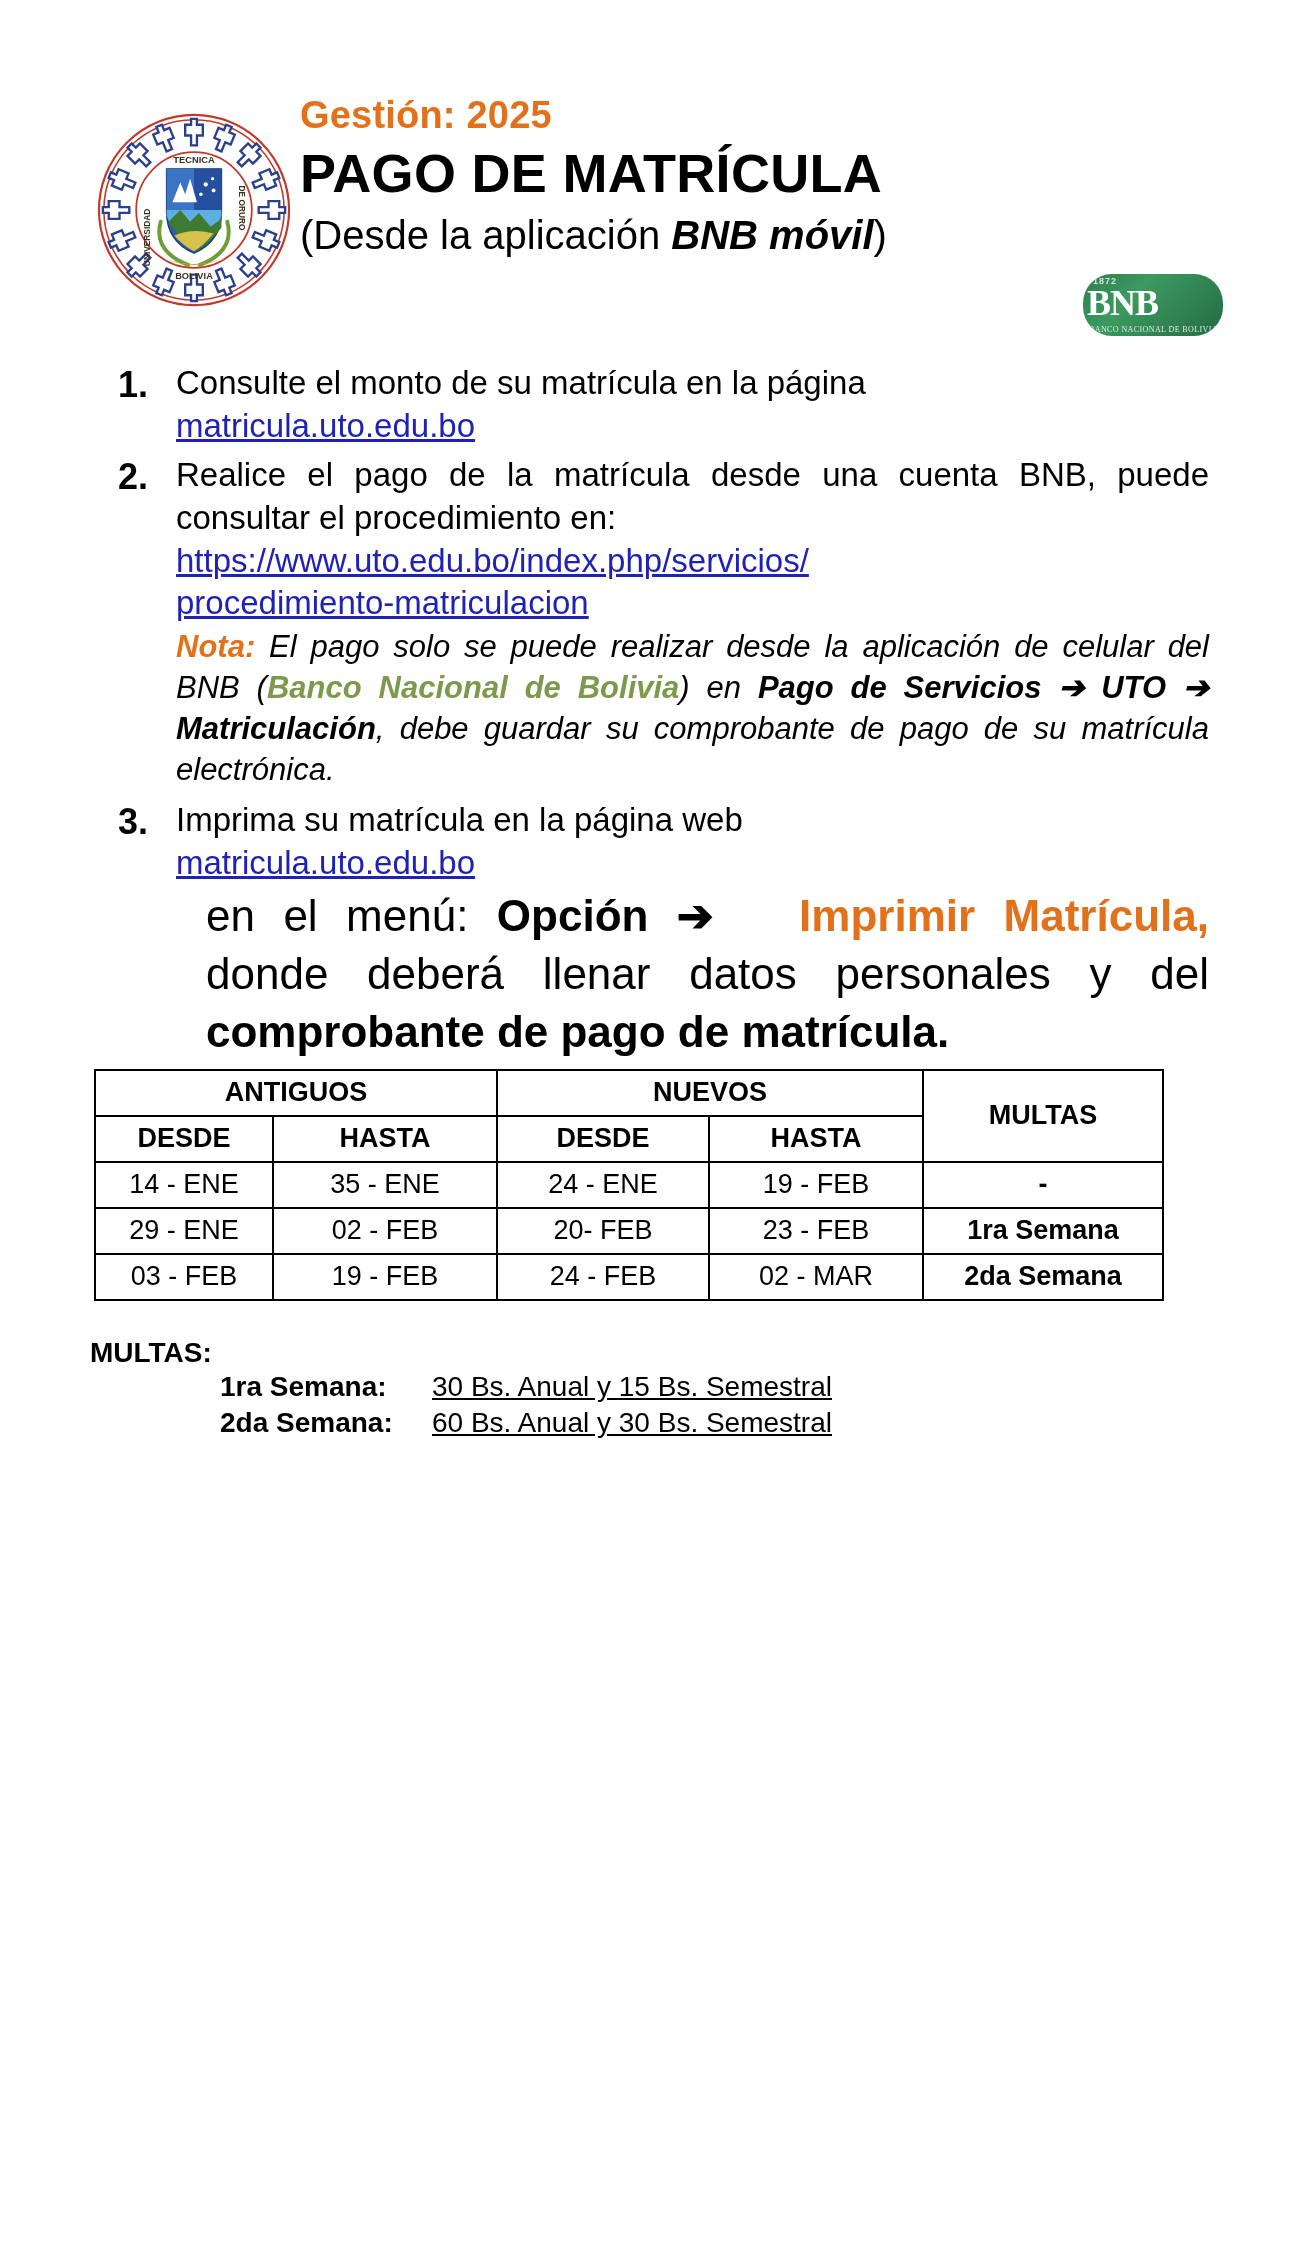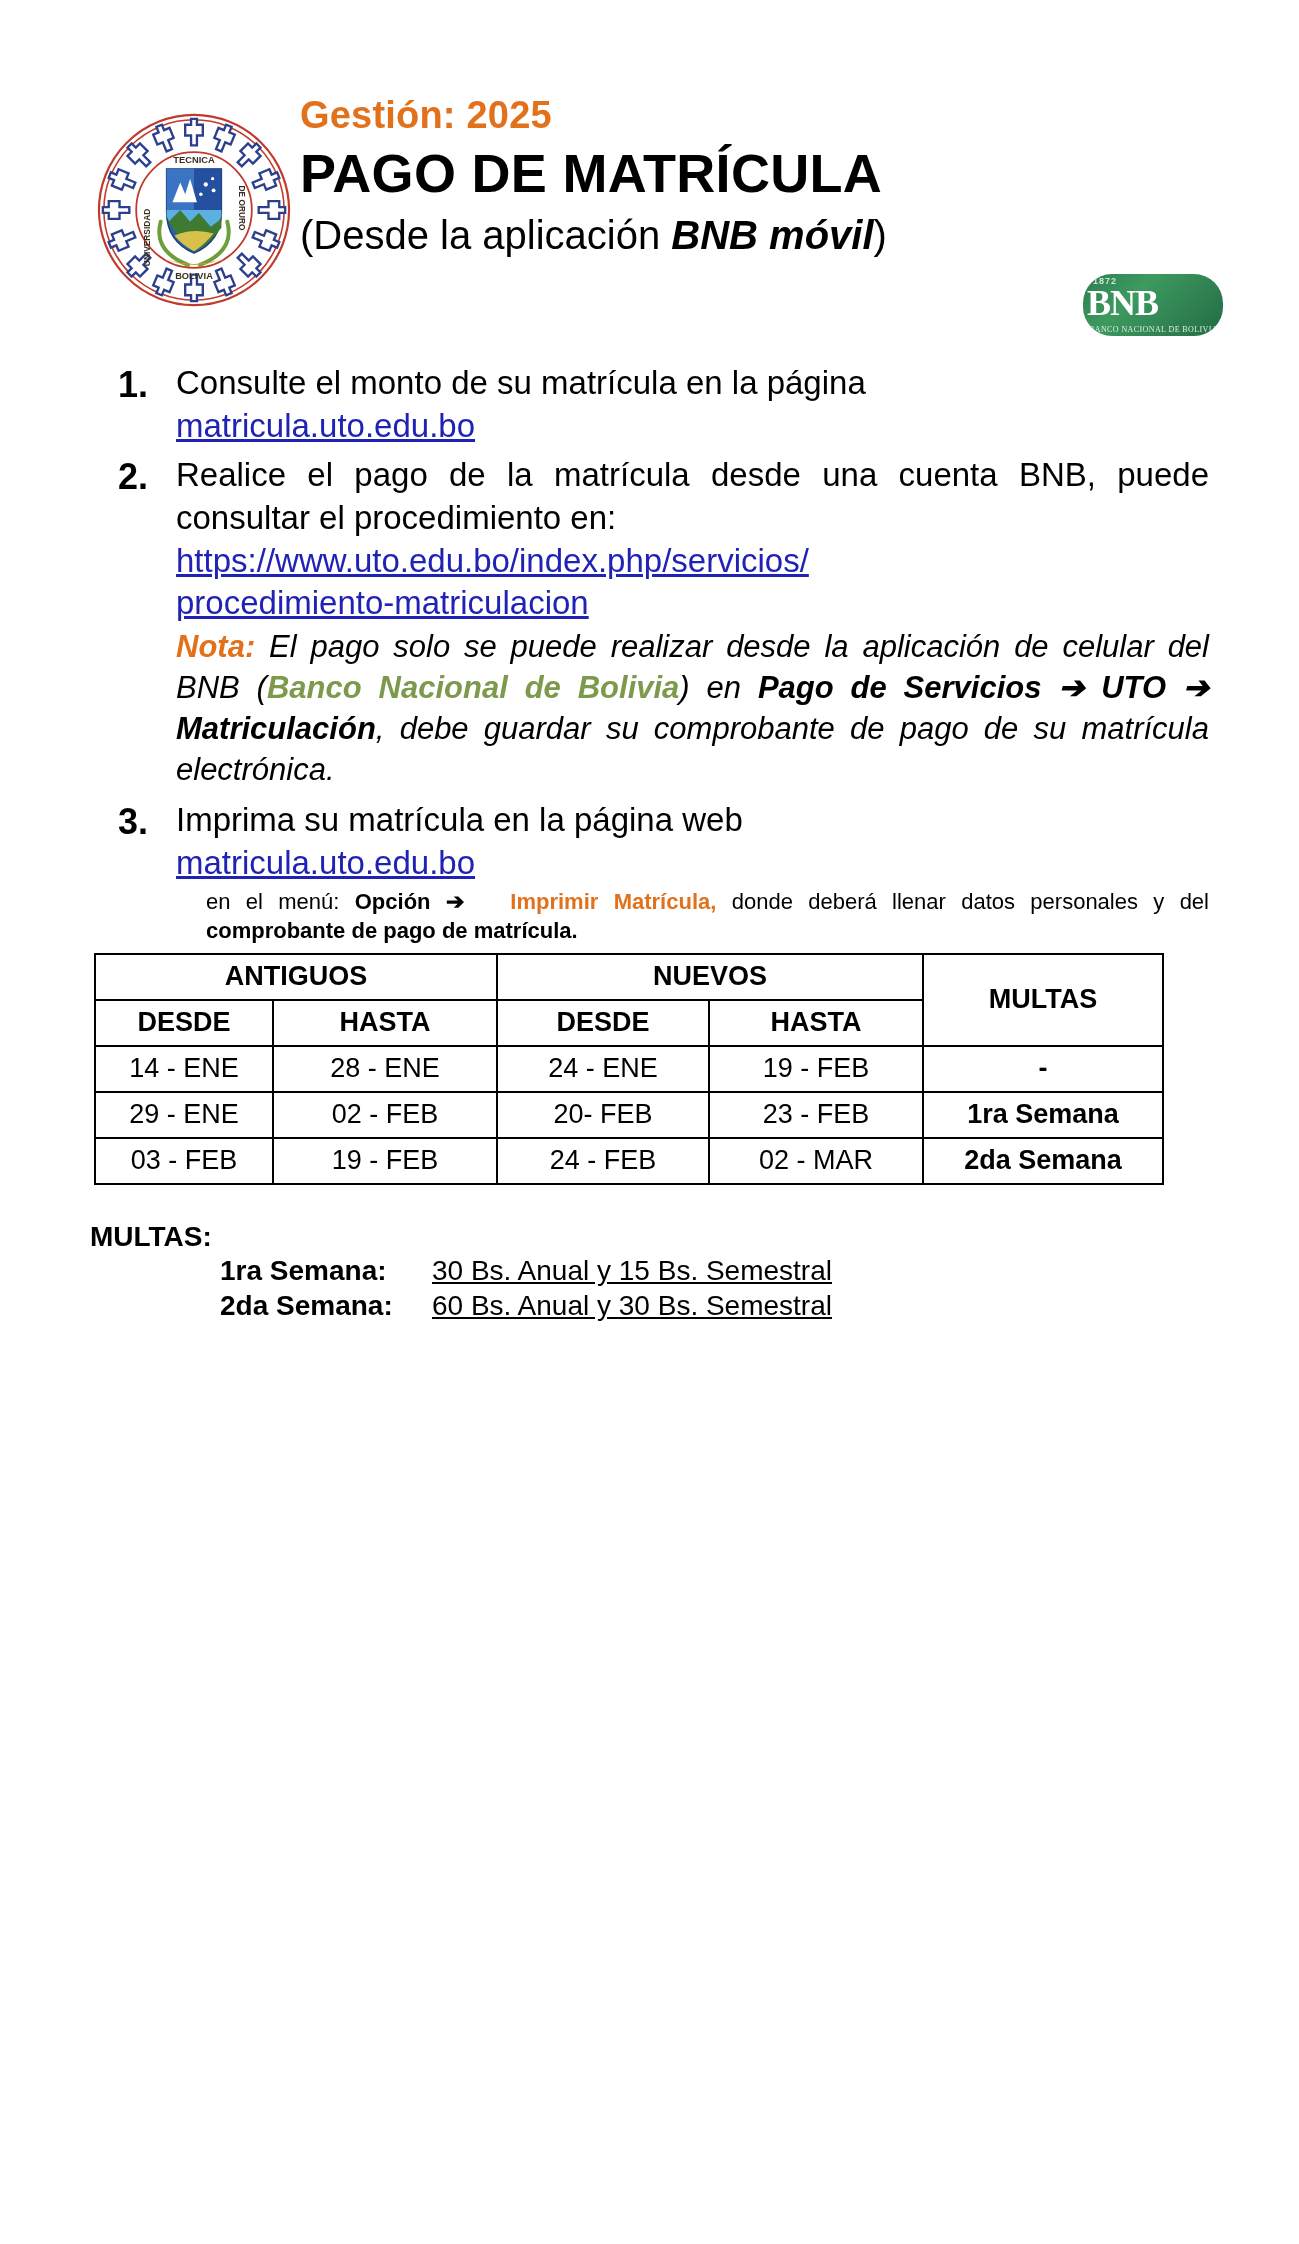--- a/index.html
+++ b/index.html
@@ -155,21 +155,21 @@
     font-style: italic;
   }
   .note .bnb-green {
     color: #7D9A4C;
     font-weight: bold;
     font-style: italic;
   }
   .note b { font-weight: bold; }
   .sub-block {
     padding-left: 30px;
-    font-size: 22px;
+    font-size: 44px;
     line-height: 1.32;
     text-align: justify;
     margin-top: 2px;
   }
   .sub-block b { font-weight: bold; }
   .sub-block .orange-b {
     color: #E2711C;
     font-weight: bold;
   }
 
@@ -411,21 +411,21 @@
           <th class="multas-h" rowspan="2">MULTAS</th>
         </tr>
         <tr>
           <th class="colh">DESDE</th>
           <th class="colh">HASTA</th>
           <th class="colh">DESDE</th>
           <th class="colh">HASTA</th>
         </tr>
         <tr>
           <td class="date">14 - ENE</td>
-          <td class="date">28 - ENE</td>
+          <td class="date">35 - ENE</td>
           <td class="date">24 - ENE</td>
           <td class="date">19 - FEB</td>
           <td class="multa">-</td>
         </tr>
         <tr>
           <td class="date">29 - ENE</td>
           <td class="date">02 - FEB</td>
           <td class="date">20- FEB</td>
           <td class="date">23 - FEB</td>
           <td class="multa">1ra Semana</td>

